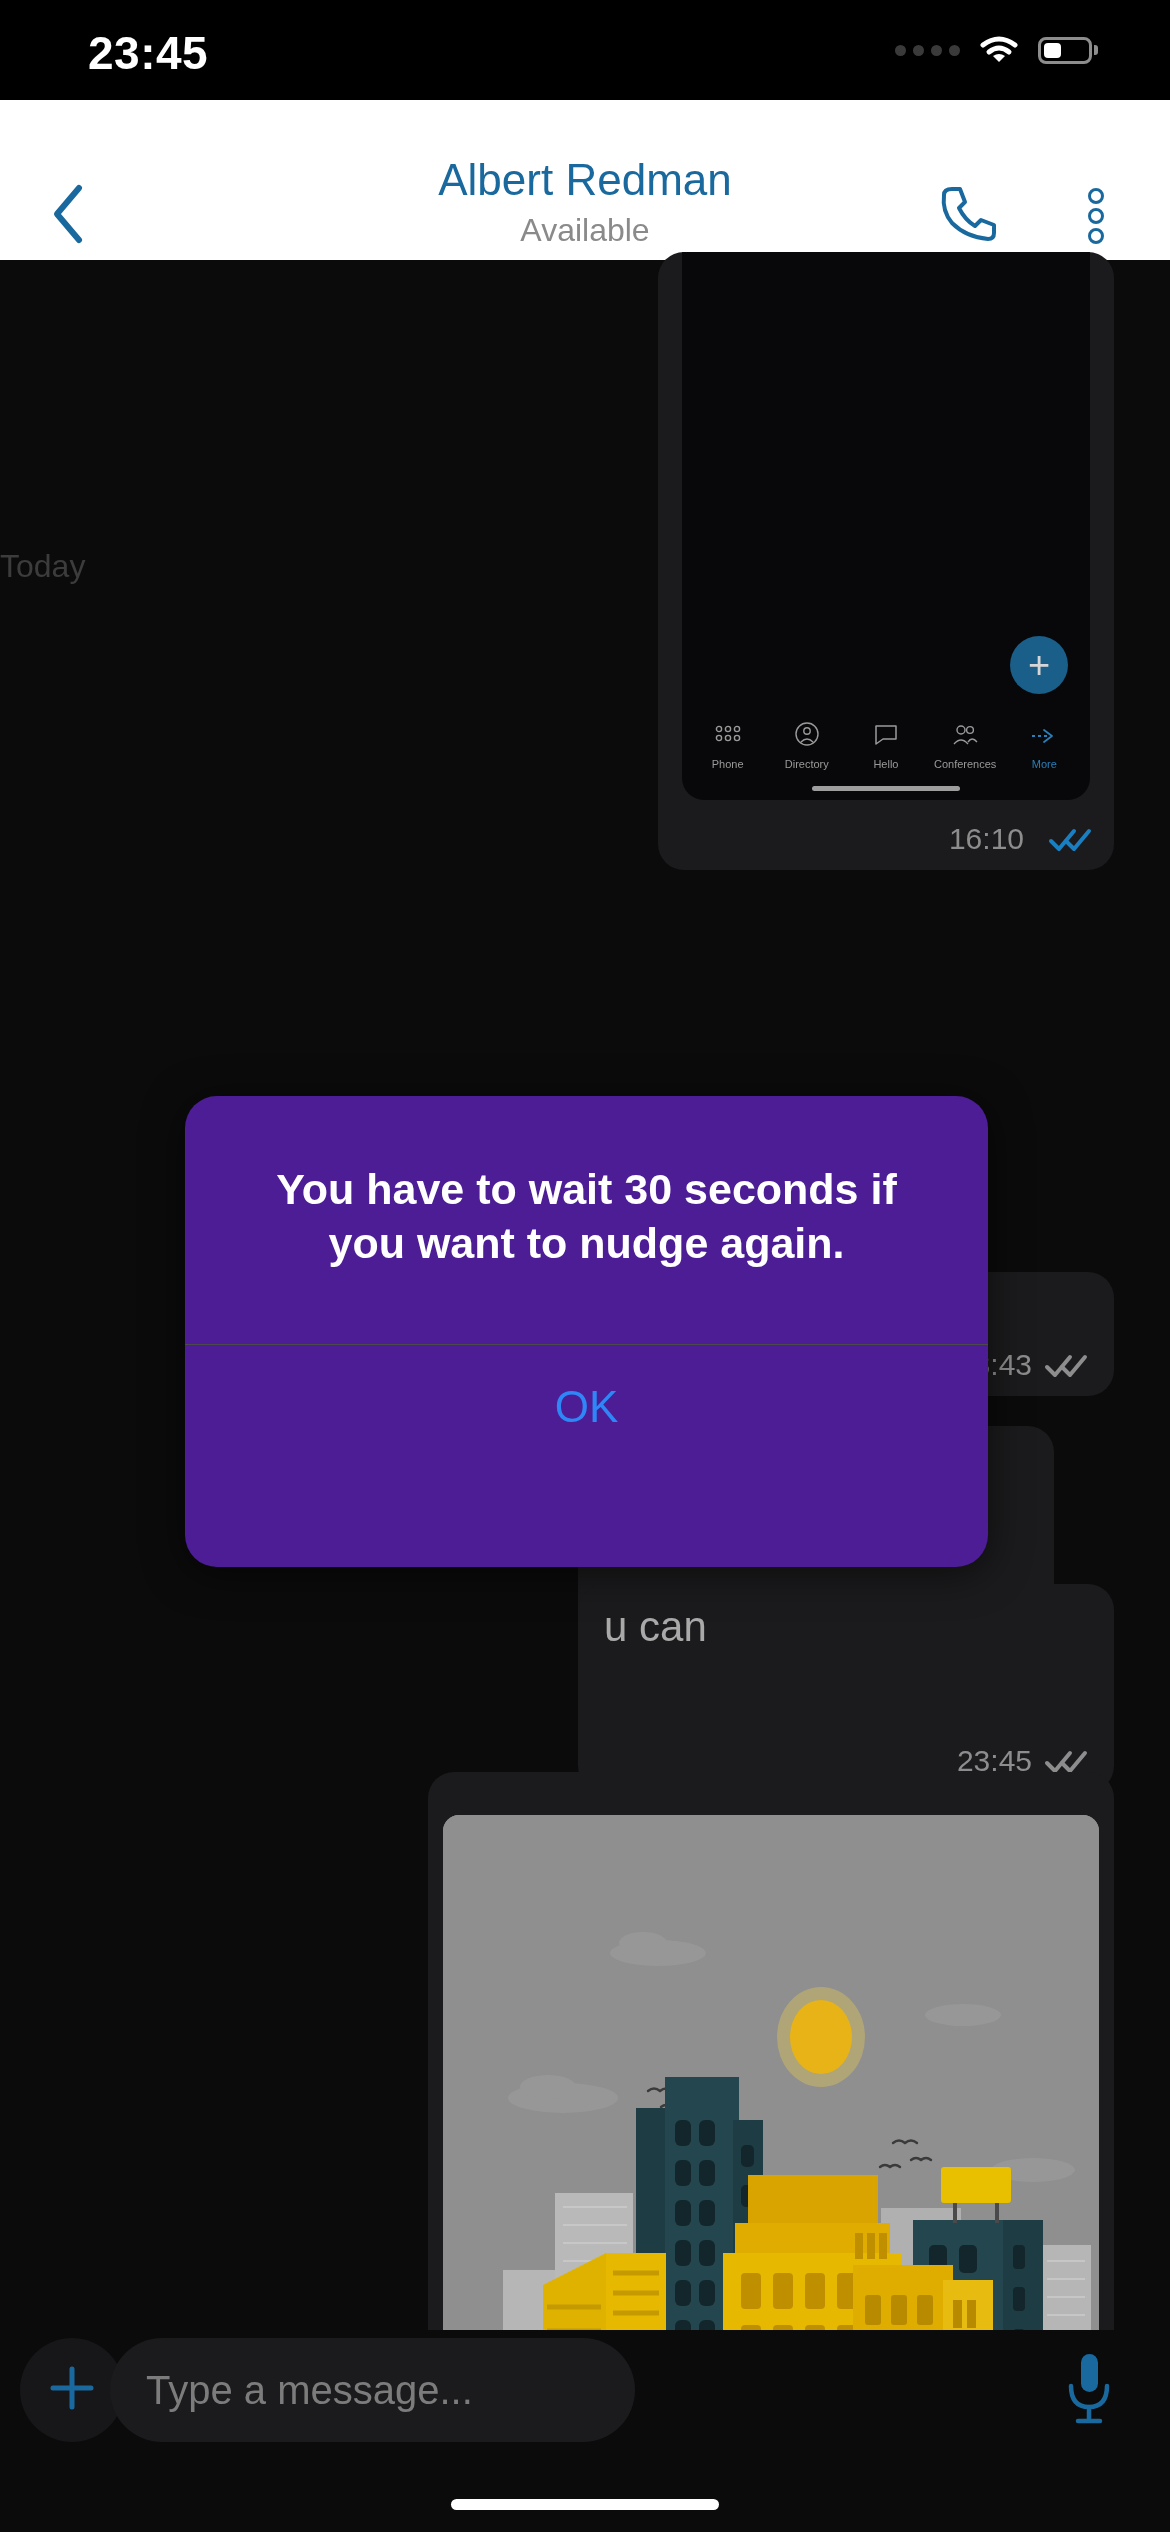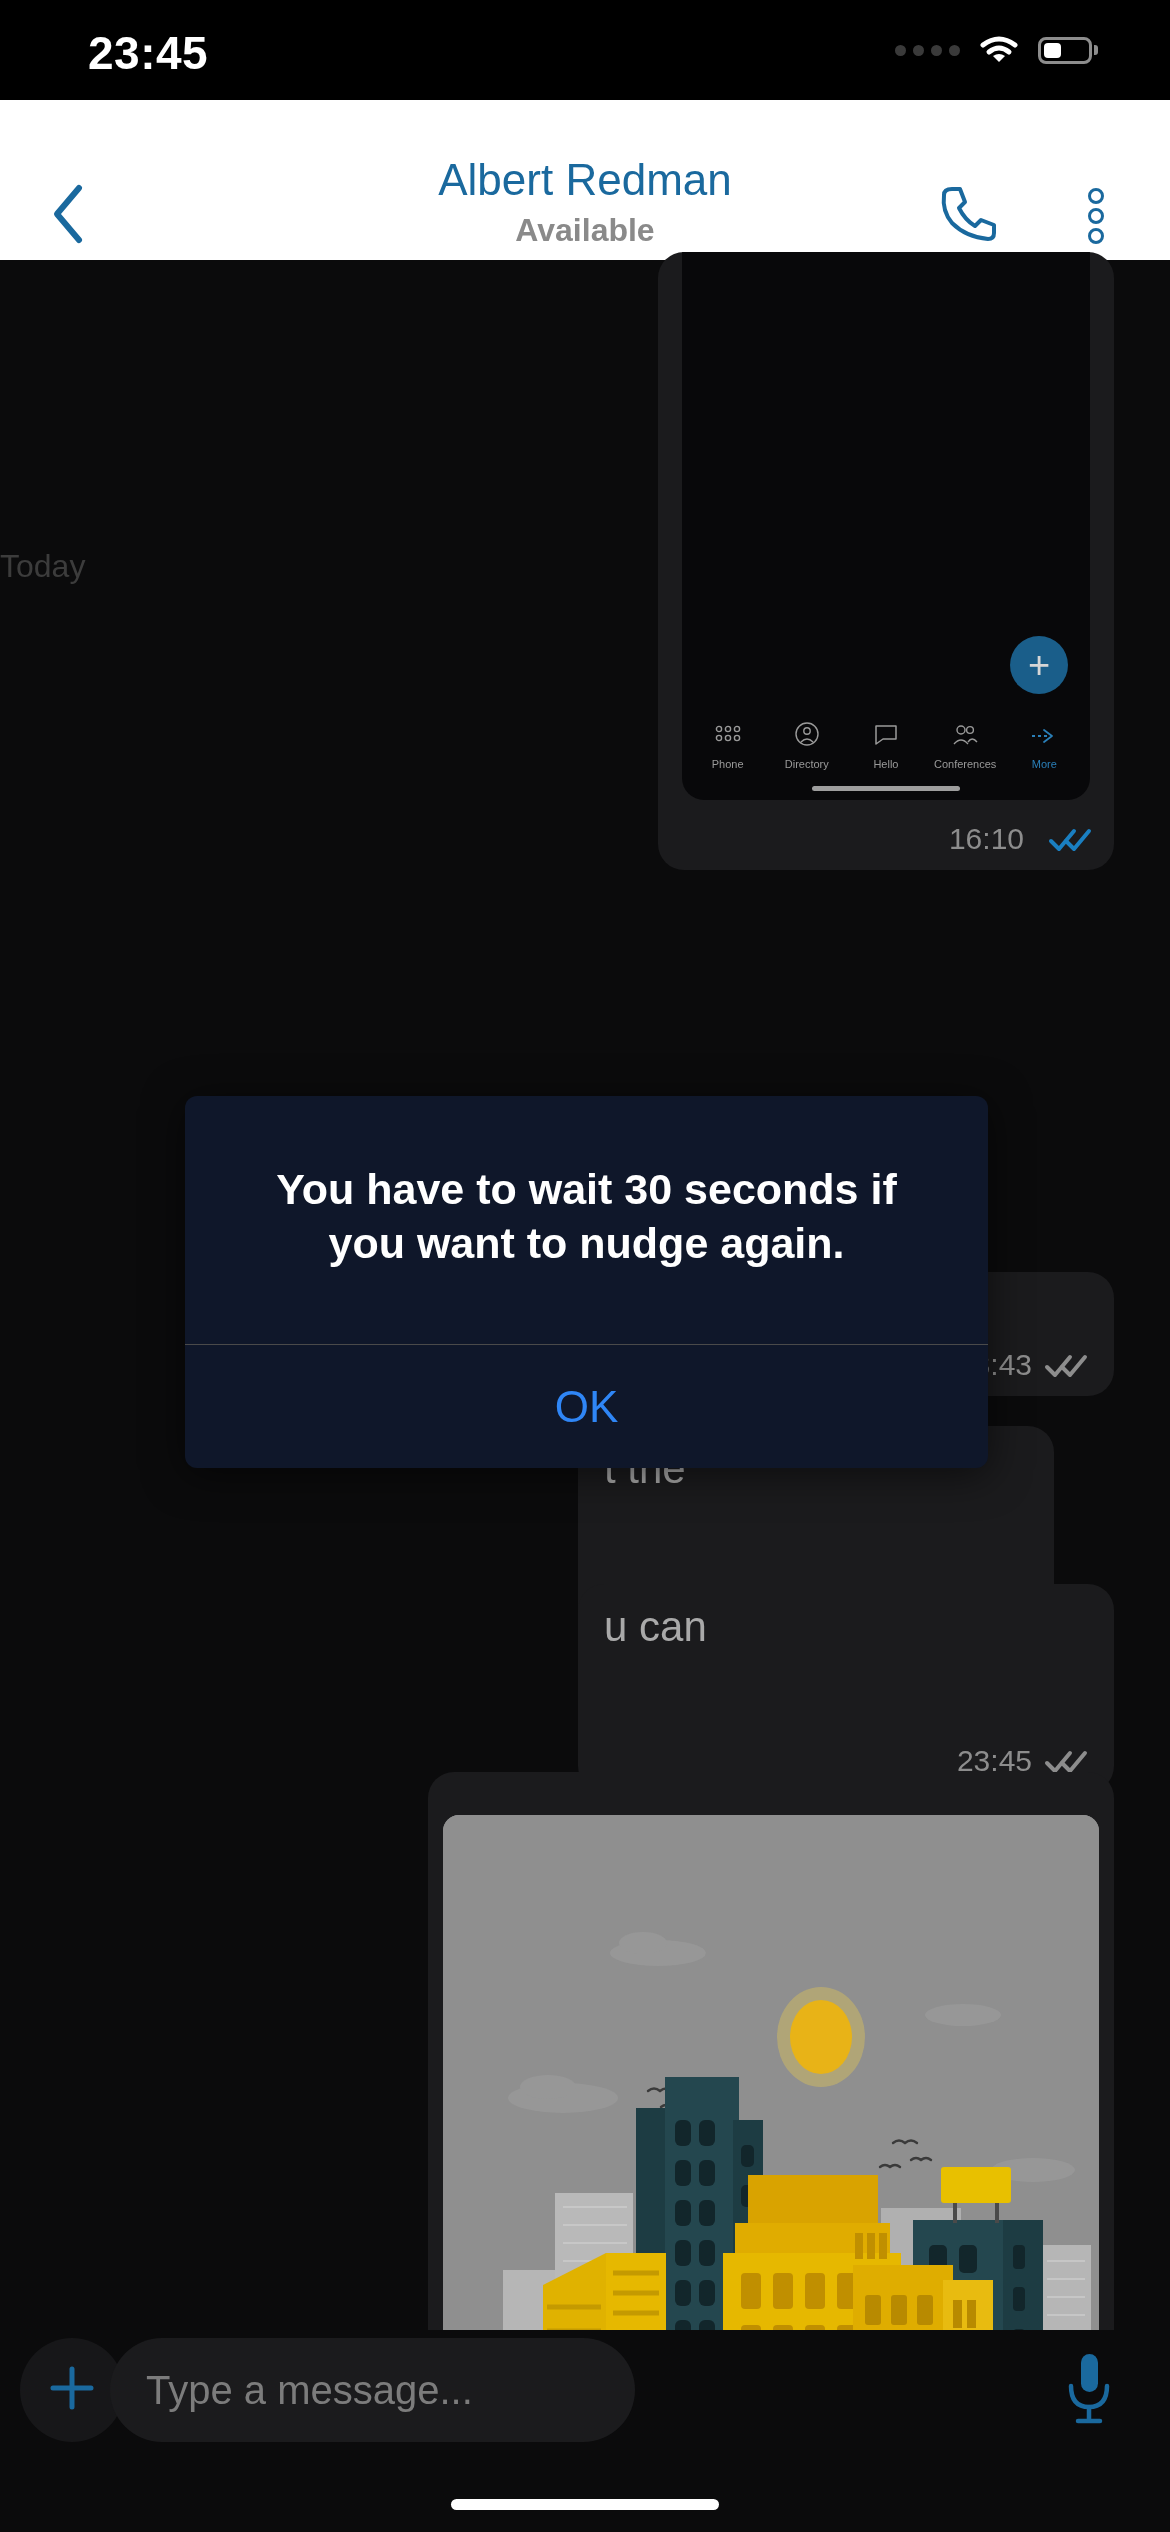--- a/index.html
+++ b/index.html
@@ -61,21 +61,21 @@
   }
   #header-titles {
     position: absolute; left: 0; right: 0; top: 56px;
     text-align: center; pointer-events: none;
   }
   #contact-name {
     font-size: 44px; color: #1a699e; font-weight: 400;
     line-height: 1.1;
   }
   #contact-status {
-    font-size: 32px; color: #8a8a8a; font-weight: 700;
+    font-size: 32px; color: #8a8a8a; font-weight: 400;
     margin-top: 8px;
   }
   #call-button {
     position: absolute; right: 163px; top: 78px;
     width: 76px; height: 76px;
     display: flex; align-items: center; justify-content: center;
     cursor: pointer;
   }
   #more-button {
     position: absolute; right: 42px; top: 80px;
@@ -180,23 +180,23 @@
     position: absolute; left: 15px; top: 43px;
     width: 656px; height: 610px;
     border-radius: 16px;
     background: #8f8f8f;
     overflow: hidden;
   }
 
   
   #alert-dialog {
     position: absolute; left: 185px; top: 1096px;
-    width: 803px; height: 372px;
-    background: #0f172a;
-    border-radius: 12px;
+    width: 803px; height: 471px;
+    background: #4c1d95;
+    border-radius: 32px;
     overflow: hidden;
     box-shadow: 0 6px 40px rgba(0,0,0,0.55);
   }
   #alert-message {
     padding: 66px 52px 0 52px;
     text-align: center;
     font-size: 43px; line-height: 1.26;
     color: #ffffff; font-weight: 600;
   }
   #alert-divider {

